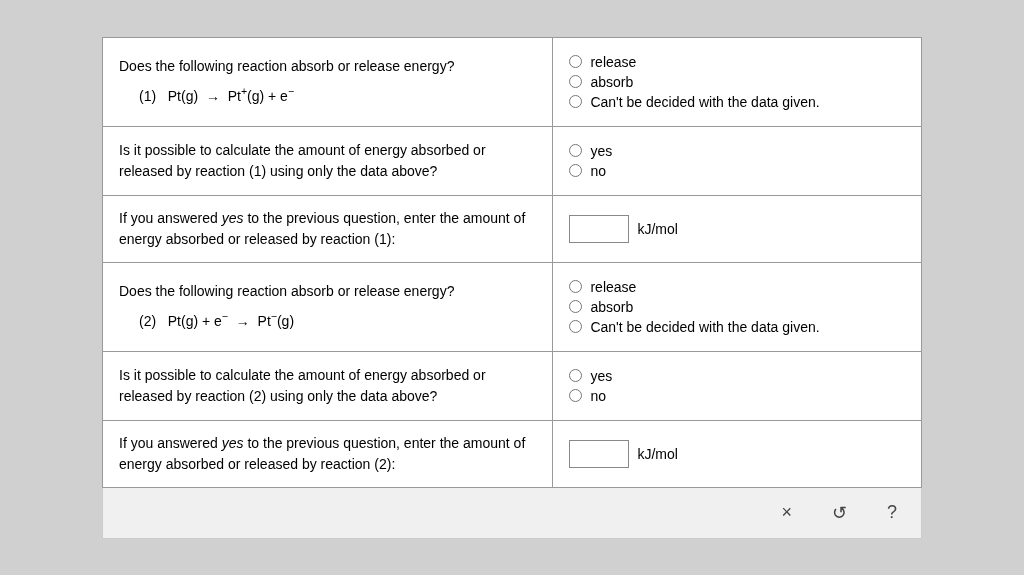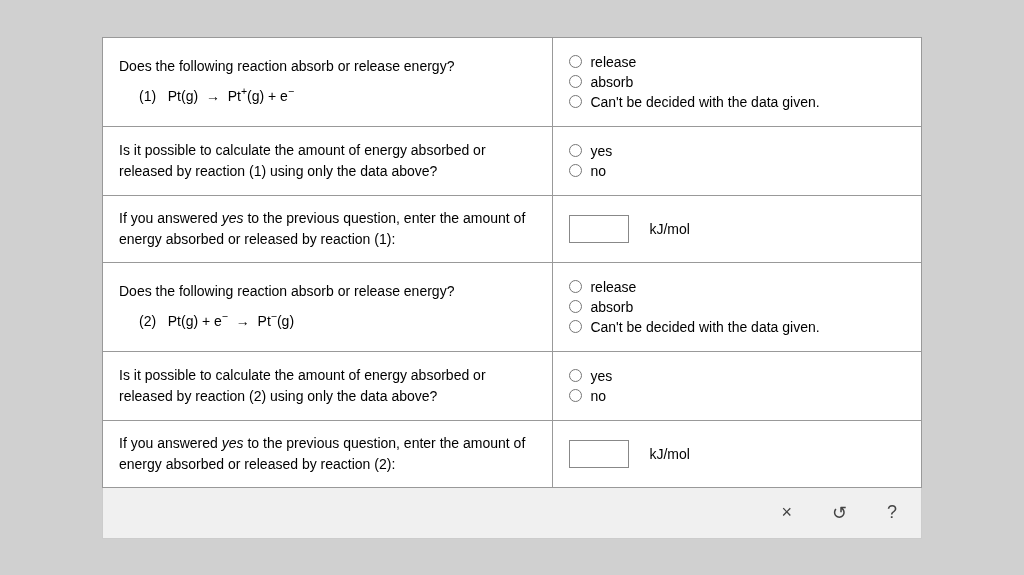--- a/index.html
+++ b/index.html
@@ -49,21 +49,21 @@
     .radio-option input[type="radio"] {
       margin-right: 8px;
       accent-color: #666;
     }
     .radio-label {
       font-size: 14px;
     }
     .input-row {
       display: flex;
       align-items: center;
-      gap: 20px;
+      gap: 8px;
     }
     .kj-input {
       width: 60px;
       height: 28px;
       border: 1px solid #888;
       padding: 2px 4px;
       font-size: 14px;
     }
     .kj-label {
       font-size: 14px;

